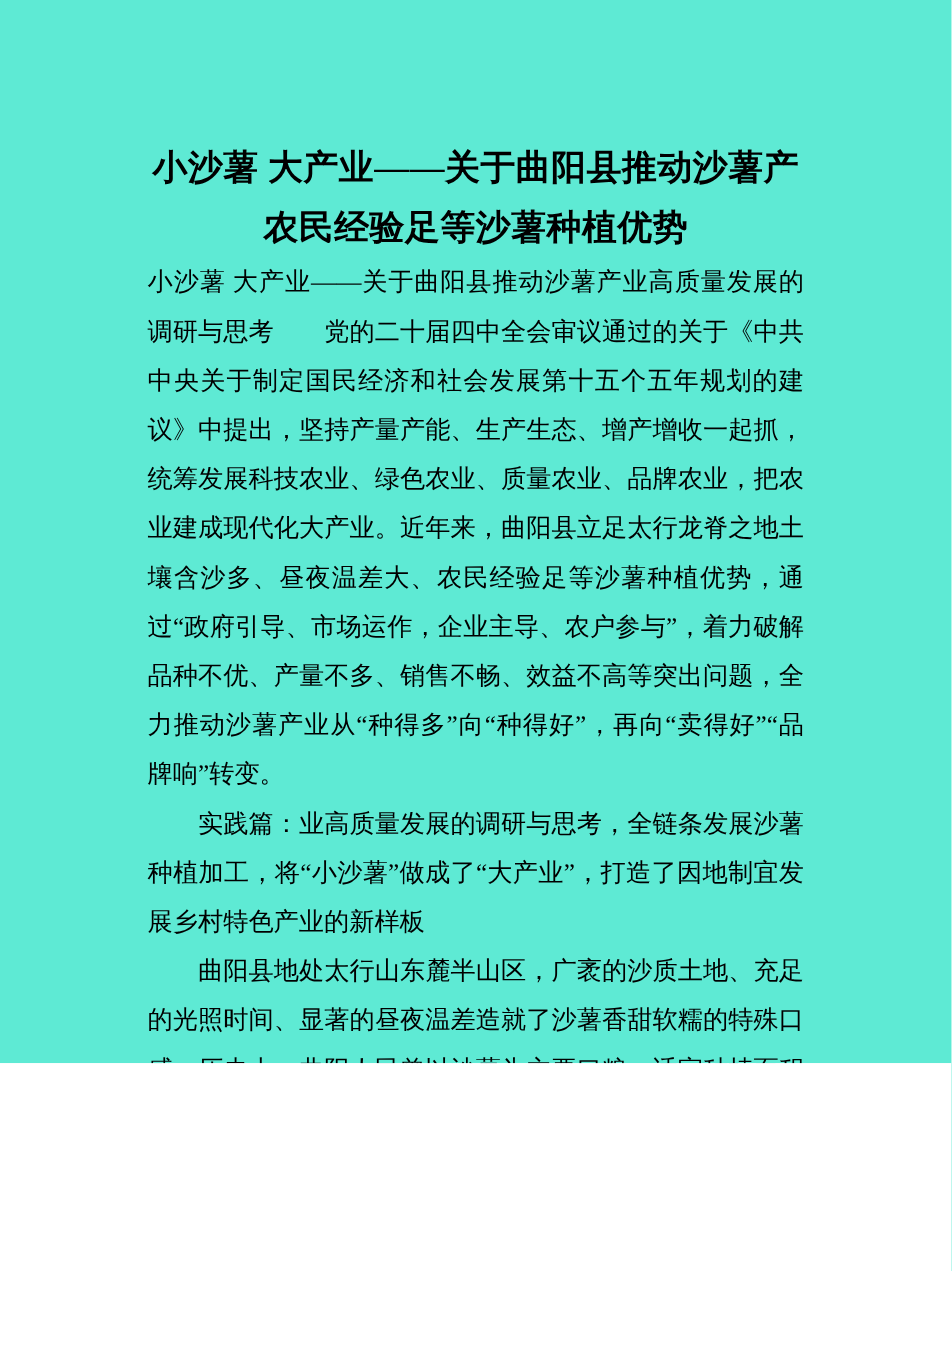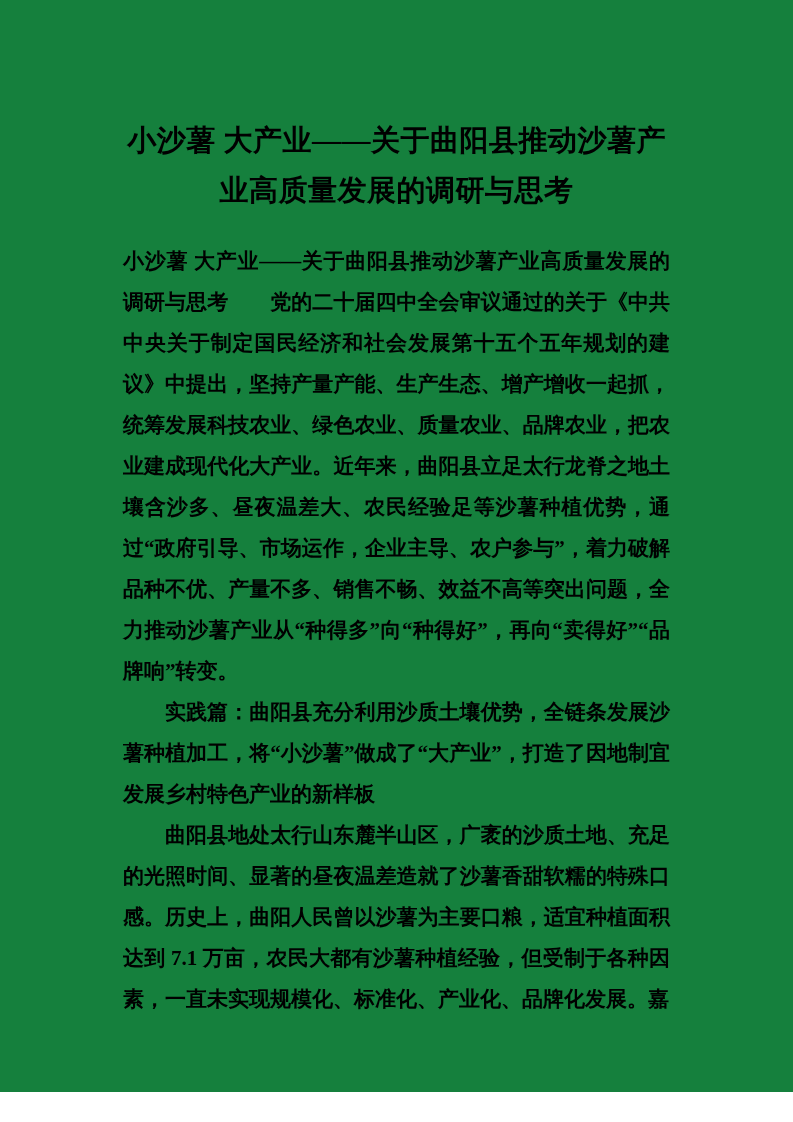--- a/index.html
+++ b/index.html
@@ -3,63 +3,61 @@
 <meta charset="utf-8">
 <style>
   html, body {
     margin: 0;
     padding: 0;
     background: #ffffff;
   }
   .page {
     position: relative;
     width: 793px;
-    height: 1092px;
-    background: #15803d;
+    height: 886px;
+    background: #5eead4;
     overflow: hidden;
     box-sizing: border-box;
     padding: 115px 123px 0 123px;
     font-family: "Liberation Serif", "DejaVu Serif", serif;
     color: #000000;
   }
   .doc-title {
     margin: 0;
     font-size: 29px;
     font-weight: 700;
     line-height: 50px;
     text-align: center;
     color: #000000;
     letter-spacing: 0.5px;
   }
   .title-line {
     display: block;
   }
   .doc-body {
-    margin-top: 26px;
-    font-weight: bold;
   }
   .para {
     margin: 0;
     font-size: 21px;
     line-height: 41px;
     text-align: justify;
     text-justify: inter-ideograph;
     color: #000000;
   }
   .para.indent {
     text-indent: 2em;
   }
 </style>
 </head>
 <body>
 
 <div class="page">
   <h1 class="doc-title">
     <span class="title-line">小沙薯 大产业——关于曲阳县推动沙薯产</span>
-    <span class="title-line">业高质量发展的调研与思考</span>
+    <span class="title-line">农民经验足等沙薯种植优势</span>
   </h1>
 
   <div class="doc-body">
     <p class="para">小沙薯 大产业——关于曲阳县推动沙薯产业高质量发展的调研与思考　　党的二十届四中全会审议通过的关于《中共中央关于制定国民经济和社会发展第十五个五年规划的建议》中提出，坚持产量产能、生产生态、增产增收一起抓，统筹发展科技农业、绿色农业、质量农业、品牌农业，把农业建成现代化大产业。近年来，曲阳县立足太行龙脊之地土壤含沙多、昼夜温差大、农民经验足等沙薯种植优势，通过“政府引导、市场运作，企业主导、农户参与”，着力破解品种不优、产量不多、销售不畅、效益不高等突出问题，全力推动沙薯产业从“种得多”向“种得好”，再向“卖得好”“品牌响”转变。</p>
-    <p class="para indent">实践篇：曲阳县充分利用沙质土壤优势，全链条发展沙薯种植加工，将“小沙薯”做成了“大产业”，打造了因地制宜发展乡村特色产业的新样板</p>
+    <p class="para indent">实践篇：业高质量发展的调研与思考，全链条发展沙薯种植加工，将“小沙薯”做成了“大产业”，打造了因地制宜发展乡村特色产业的新样板</p>
     <p class="para indent">曲阳县地处太行山东麓半山区，广袤的沙质土地、充足的光照时间、显著的昼夜温差造就了沙薯香甜软糯的特殊口感。历史上，曲阳人民曾以沙薯为主要口粮，适宜种植面积达到 7.1 万亩，农民大都有沙薯种植经验，但受制于各种因素，一直未实现规模化、标准化、产业化、品牌化发展。嘉</p>
   </div>
 </div>
 
 </body></html>

